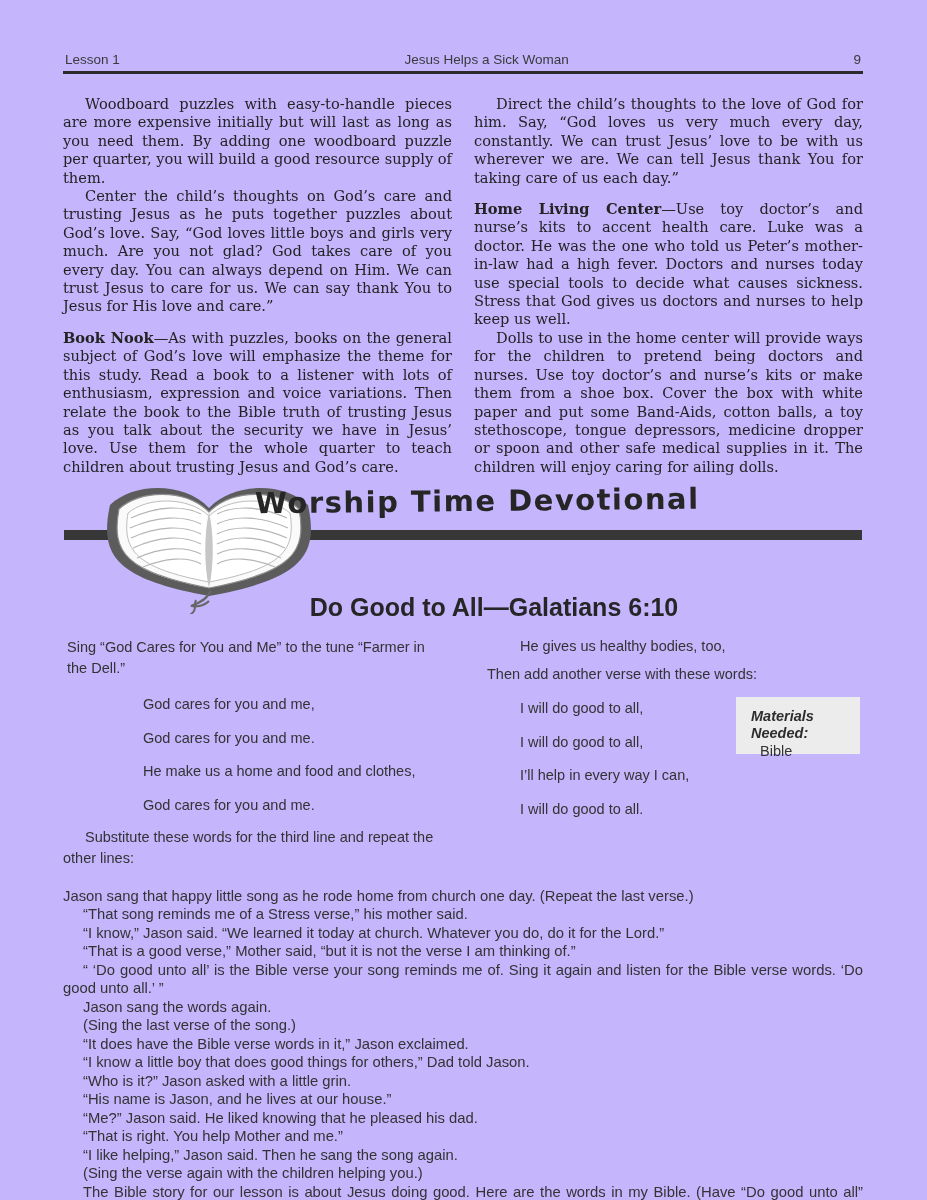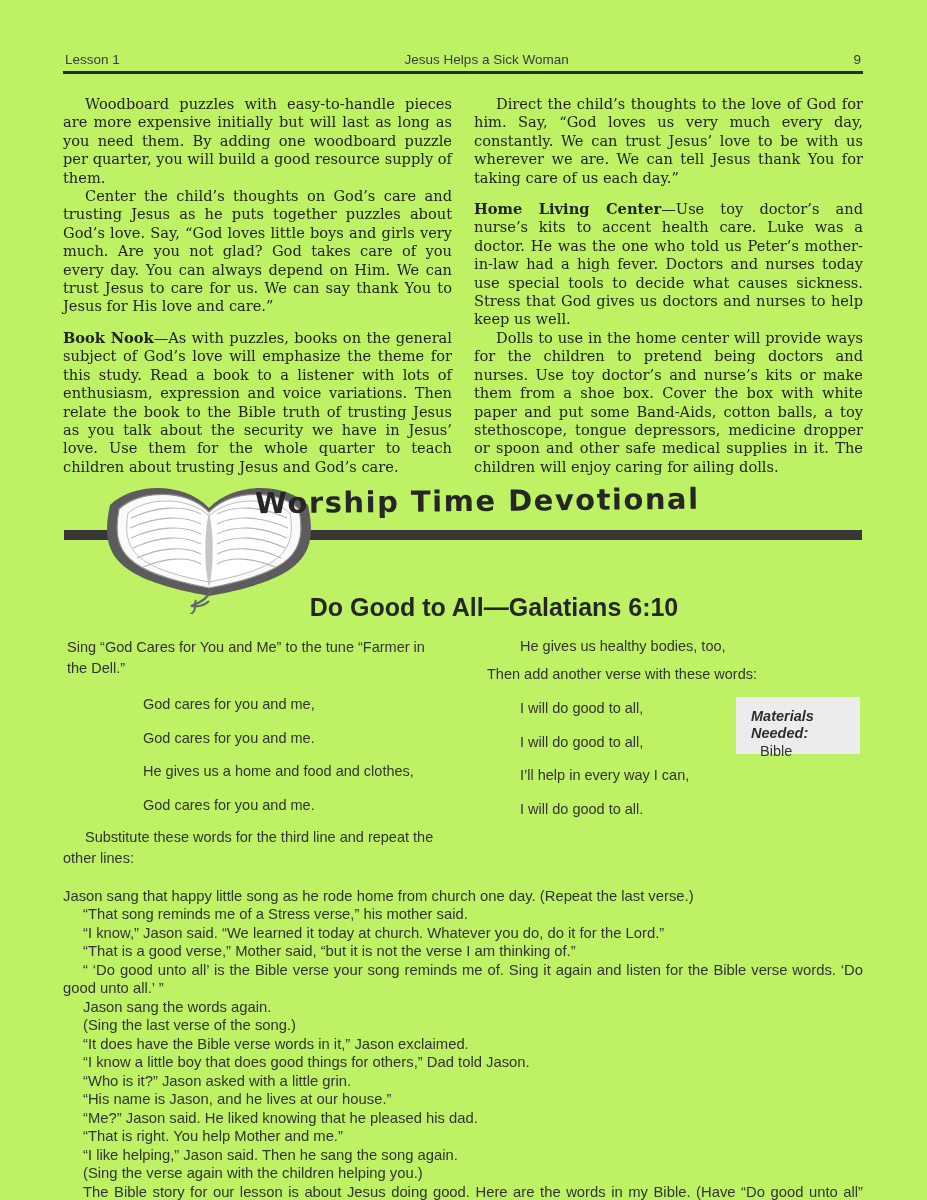--- a/index.html
+++ b/index.html
@@ -1,18 +1,18 @@
 <!DOCTYPE html>
 <html><head>
 <meta charset="utf-8">
 <style>
   html,body{margin:0;padding:0;background:#ffffff;}
   .page{
     position:relative;width:927px;height:1200px;box-sizing:border-box;
-    background:#bef264;color:#2b2b2b;overflow:hidden;
+    background:#c4b5fd;color:#2b2b2b;overflow:hidden;
     padding:52px 64px 12px 63px;
     font-family:"Liberation Sans",sans-serif;
   }
   
   .runhead{display:flex;justify-content:space-between;align-items:baseline;
     font-size:13.5px;color:#3a3a3a;margin:0 2px 4px 2px;}
   .runhead-rule{border:0;border-top:3px solid #2b2b2b;margin:0 0 21px 0;}
   
   .cols{display:grid;grid-template-columns:1fr 1fr;column-gap:22px;
     font-family:"DejaVu Serif","Liberation Serif",serif;
@@ -114,21 +114,21 @@
   </div>
 
   <div class="section-title">Do Good to All—Galatians 6:10</div>
 
   <div class="worship">
     <div class="wcol">
       <p class="sing-intro">Sing “God Cares for You and Me” to the tune “Farmer in the Dell.”</p>
       <div class="verse">
         <div>God cares for you and me,</div>
         <div>God cares for you and me.</div>
-        <div>He gives us a home and food and clothes,</div>
+        <div>He make us a home and food and clothes,</div>
         <div>God cares for you and me.</div>
       </div>
       <p class="substitute-note">Substitute these words for the third line and repeat the other lines:</p>
     </div>
     <div class="wcol">
       <div class="sub-line">He gives us healthy bodies, too,</div>
       <div class="add-note">Then add another verse with these words:</div>
       <div class="verse verse2">
         <div>I will do good to all,</div>
         <div>I will do good to all,</div>

